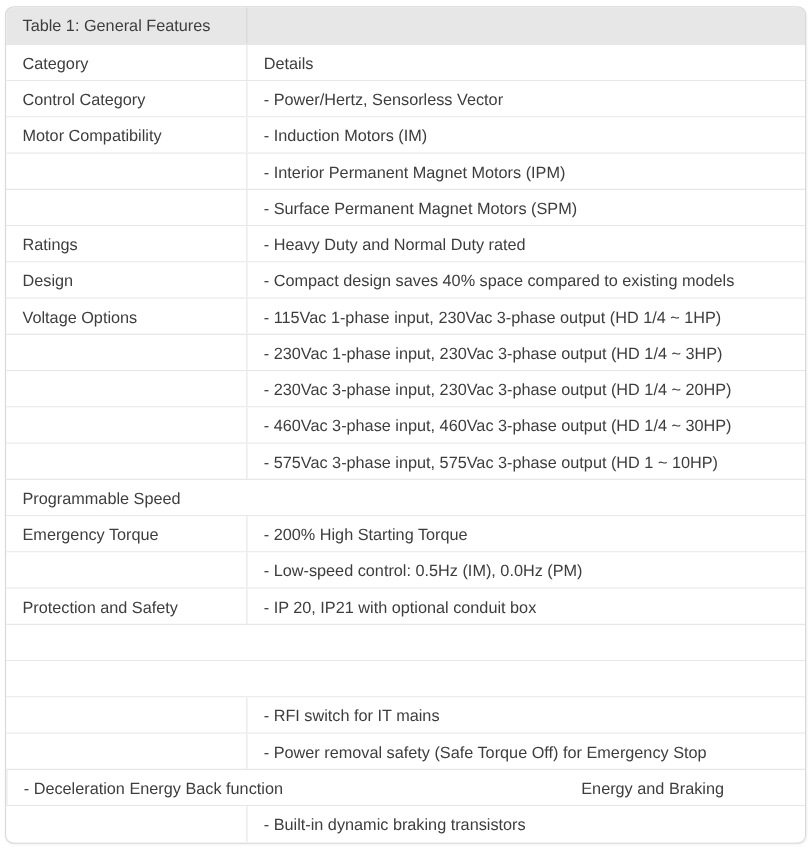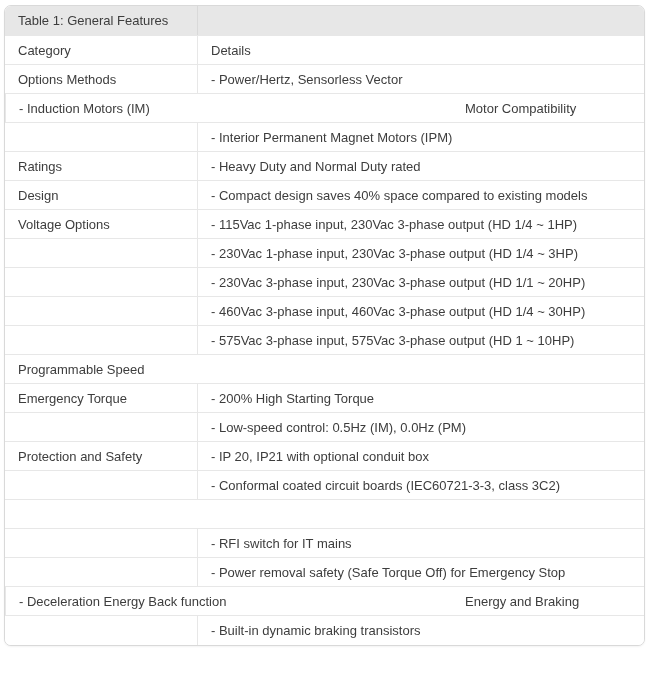--- a/index.html
+++ b/index.html
@@ -49,50 +49,54 @@
   <div class="row header-row">
     <div class="cell cat-cell">Table 1: General Features</div>
     <div class="cell det-cell"></div>
   </div>
   <div class="row">
     <div class="cell cat-cell">Category</div>
     <div class="cell det-cell">Details</div>
   </div>
   <div id="rows">
       <div class="row">
-        <div class="cell cat-cell">Options Methods</div>
+        <div class="cell cat-cell">Control Category</div>
         <div class="cell det-cell">- Power/Hertz, Sensorless Vector</div>
       </div>
       <div class="row">
+        <div class="cell cat-cell">Motor Compatibility</div>
         <div class="cell det-cell">- Induction Motors (IM)</div>
-        <div class="cell cat-cell">Motor Compatibility</div>
       </div>
       <div class="row">
         <div class="cell cat-cell"></div>
         <div class="cell det-cell">- Interior Permanent Magnet Motors (IPM)</div>
+      </div>
+      <div class="row">
+        <div class="cell cat-cell"></div>
+        <div class="cell det-cell">- Surface Permanent Magnet Motors (SPM)</div>
       </div>
       <div class="row">
         <div class="cell cat-cell">Ratings</div>
         <div class="cell det-cell">- Heavy Duty and Normal Duty rated</div>
       </div>
       <div class="row">
         <div class="cell cat-cell">Design</div>
         <div class="cell det-cell">- Compact design saves 40% space compared to existing models</div>
       </div>
       <div class="row">
         <div class="cell cat-cell">Voltage Options</div>
         <div class="cell det-cell">- 115Vac 1-phase input, 230Vac 3-phase output (HD 1/4 ~ 1HP)</div>
       </div>
       <div class="row">
         <div class="cell cat-cell"></div>
         <div class="cell det-cell">- 230Vac 1-phase input, 230Vac 3-phase output (HD 1/4 ~ 3HP)</div>
       </div>
       <div class="row">
         <div class="cell cat-cell"></div>
-        <div class="cell det-cell">- 230Vac 3-phase input, 230Vac 3-phase output (HD 1/1 ~ 20HP)</div>
+        <div class="cell det-cell">- 230Vac 3-phase input, 230Vac 3-phase output (HD 1/4 ~ 20HP)</div>
       </div>
       <div class="row">
         <div class="cell cat-cell"></div>
         <div class="cell det-cell">- 460Vac 3-phase input, 460Vac 3-phase output (HD 1/4 ~ 30HP)</div>
       </div>
       <div class="row">
         <div class="cell cat-cell"></div>
         <div class="cell det-cell">- 575Vac 3-phase input, 575Vac 3-phase output (HD 1 ~ 10HP)</div>
       </div>
       <div class="row">
@@ -105,21 +109,20 @@
       <div class="row">
         <div class="cell cat-cell"></div>
         <div class="cell det-cell">- Low-speed control: 0.5Hz (IM), 0.0Hz (PM)</div>
       </div>
       <div class="row">
         <div class="cell cat-cell">Protection and Safety</div>
         <div class="cell det-cell">- IP 20, IP21 with optional conduit box</div>
       </div>
       <div class="row">
         <div class="cell cat-cell"></div>
-        <div class="cell det-cell">- Conformal coated circuit boards (IEC60721-3-3, class 3C2)</div>
       </div>
       <div class="row">
         <div class="cell cat-cell"></div>
       </div>
       <div class="row">
         <div class="cell cat-cell"></div>
         <div class="cell det-cell">- RFI switch for IT mains</div>
       </div>
       <div class="row">
         <div class="cell cat-cell"></div>

